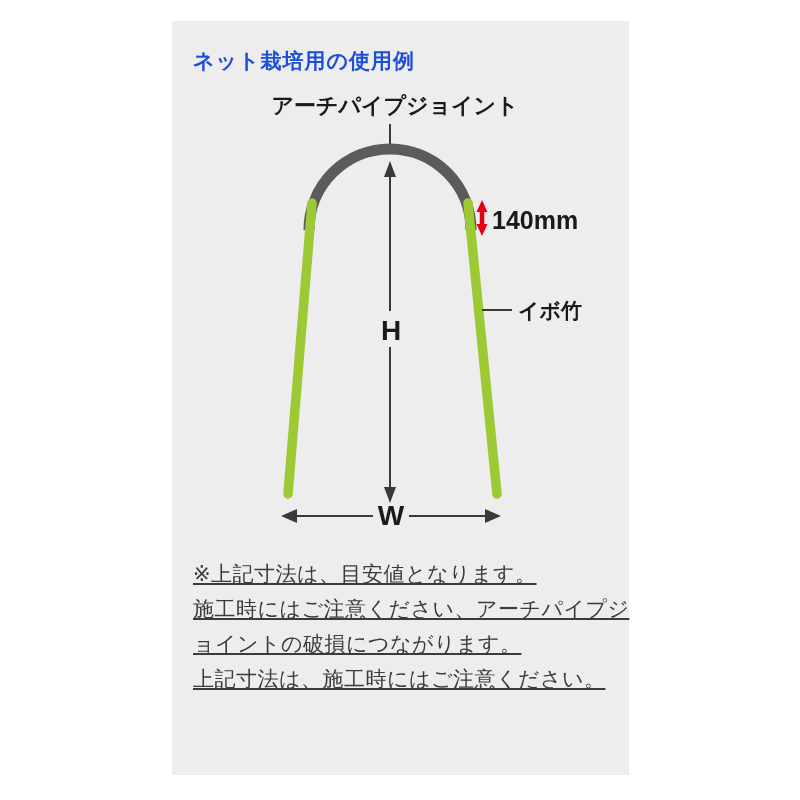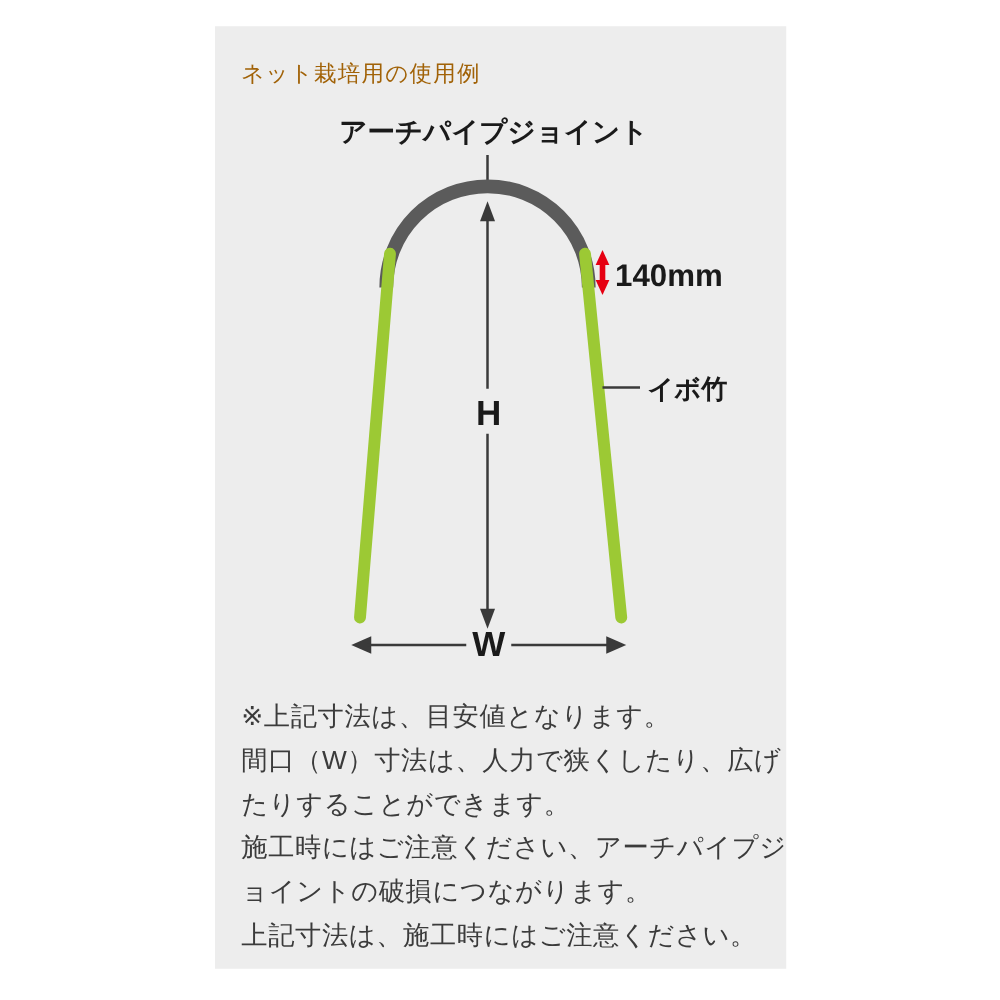--- a/index.html
+++ b/index.html
@@ -11,42 +11,42 @@
     position: relative;
   }
   .panel {
     position: absolute;
     left: 172px; top: 21px;
     width: 457px; height: 754px;
   }
   .title {
     position: absolute;
     left: 193px; top: 47px;
-    font-size: 18px;
-    font-weight: normal;
-    color: #a16207;
+    font-size: 21px;
+    font-weight: bold;
+    color: #1d4ed8;
     letter-spacing: 1px;
     white-space: nowrap;
   }
   .diagram-svg {
     position: absolute;
     left: 0; top: 0;
     width: 800px; height: 800px;
   }
   .notes {
     position: absolute;
     left: 193px; top: 556px;
     width: 437px;
     font-size: 21px;
     line-height: 35px;
     color: #3b3b3b;
     letter-spacing: 0.5px;
     word-break: break-all;
   }
-  .notes p { margin: 0; }
+  .notes p { margin: 0; text-decoration: underline; }
   svg text {
     font-family: "Liberation Sans", "DejaVu Sans", sans-serif;
     font-weight: bold;
   }
   .label-jp { font-size: 22px; }
   .label-dim-lg { font-size: 28px; }
   .label-140 { font-size: 25px; }
   .label-pole { font-size: 21px; }
 </style>
 </head>
@@ -82,16 +82,15 @@
   <text class="label-dim-lg" x="391" y="525" text-anchor="middle" fill="#1a1a1a">W</text>
   <line x1="409" y1="516" x2="488" y2="516" stroke-width="2" stroke="#3a3a3a"></line>
   <polygon points="501,516 485,509 485,523" fill="#3a3a3a"></polygon>
 
   <line x1="482" y1="310" x2="512" y2="310" stroke-width="2" stroke="#3a3a3a"></line>
   <text class="label-pole" x="518" y="318" fill="#1a1a1a">イボ竹</text>
 </svg>
 
 <div class="notes">
   <p>※上記寸法は、目安値となります。</p>
-  <p>間口（W）寸法は、人力で狭くしたり、広げたりすることができます。</p>
   <p>施工時にはご注意ください、アーチパイプジョイントの破損につながります。</p>
   <p>上記寸法は、施工時にはご注意ください。</p>
 </div>
 
 </body></html>

